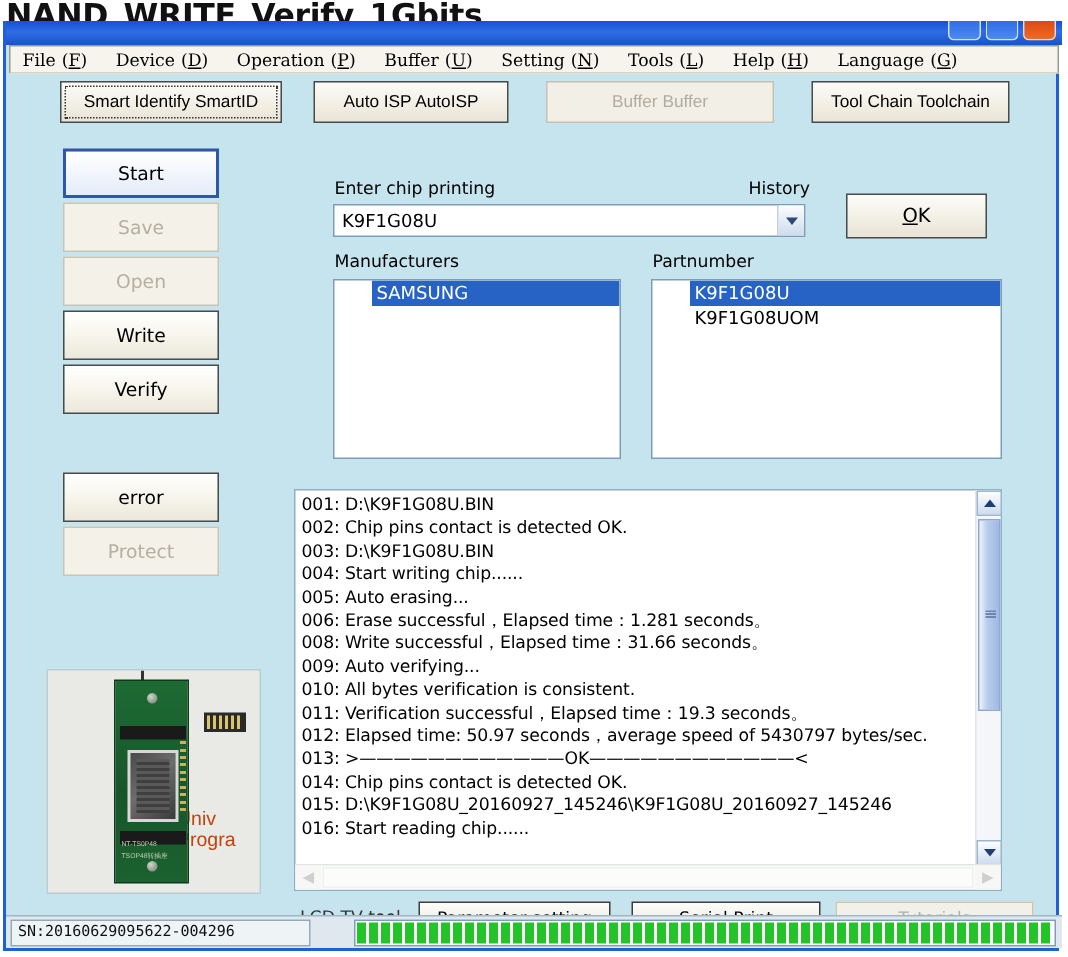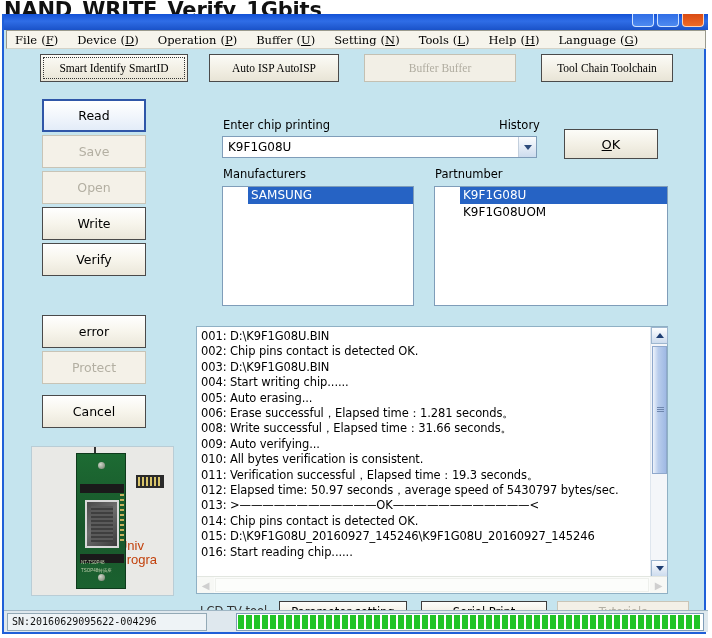--- a/index.html
+++ b/index.html
@@ -90,21 +90,21 @@
     position: absolute;
     left: 0; top: 36px;
     width: 704px; height: 36px;
   }
   .tbtn {
     position: absolute;
     top: 4px;
     height: 28px;
     border: 1px solid #4a4a4a;
     background: linear-gradient(to bottom, #fbfbf7 0%, #f2efe4 55%, #e8e4d6 100%);
-    font-family: Liberation Serif, serif;
+    font-family: Liberation Sans, sans-serif;
     font-size: 11.5px;
     color: #000;
     display: flex; align-items: center; justify-content: center;
     cursor: default;
     white-space: nowrap;
   }
   .tbtn.focusring { outline: 1px dotted #333; outline-offset: -4px; }
   .tbtn.disabled {
     border-color: #c4c0b2;
     color: #b0aca0;
@@ -488,28 +488,27 @@
       </div>
     </div>
 
     <div class="toolbar">
       <div class="tbtn focusring" id="tb-smart">Smart Identify SmartID</div>
       <div class="tbtn" id="tb-isp">Auto ISP AutoISP</div>
       <div class="tbtn disabled" id="tb-buffer">Buffer Buffer</div>
       <div class="tbtn" id="tb-chain">Tool Chain Toolchain</div>
     </div>
 
-    <div class="sidebtn primary" style="top:85px">Read</div>
+    <div class="sidebtn primary" style="top:85px">Start</div>
     <div class="sidebtn disabled" style="top:121px">Save</div>
     <div class="sidebtn disabled" style="top:157px">Open</div>
     <div class="sidebtn" style="top:193px">Write</div>
     <div class="sidebtn" style="top:229px">Verify</div>
     <div class="sidebtn" style="top:301px">error</div>
     <div class="sidebtn disabled" style="top:337px">Protect</div>
-    <div class="sidebtn" style="top:381px">Cancel</div>
 
     <div class="lbl" style="left:219px; top:104px">Enter chip printing</div>
     <div class="lbl" style="left:495px; top:104px">History</div>
 
     <div class="combo">
       <div class="val">K9F1G08U</div>
       <div class="arrowbox"></div>
     </div>
 
     <div id="ok-btn">

